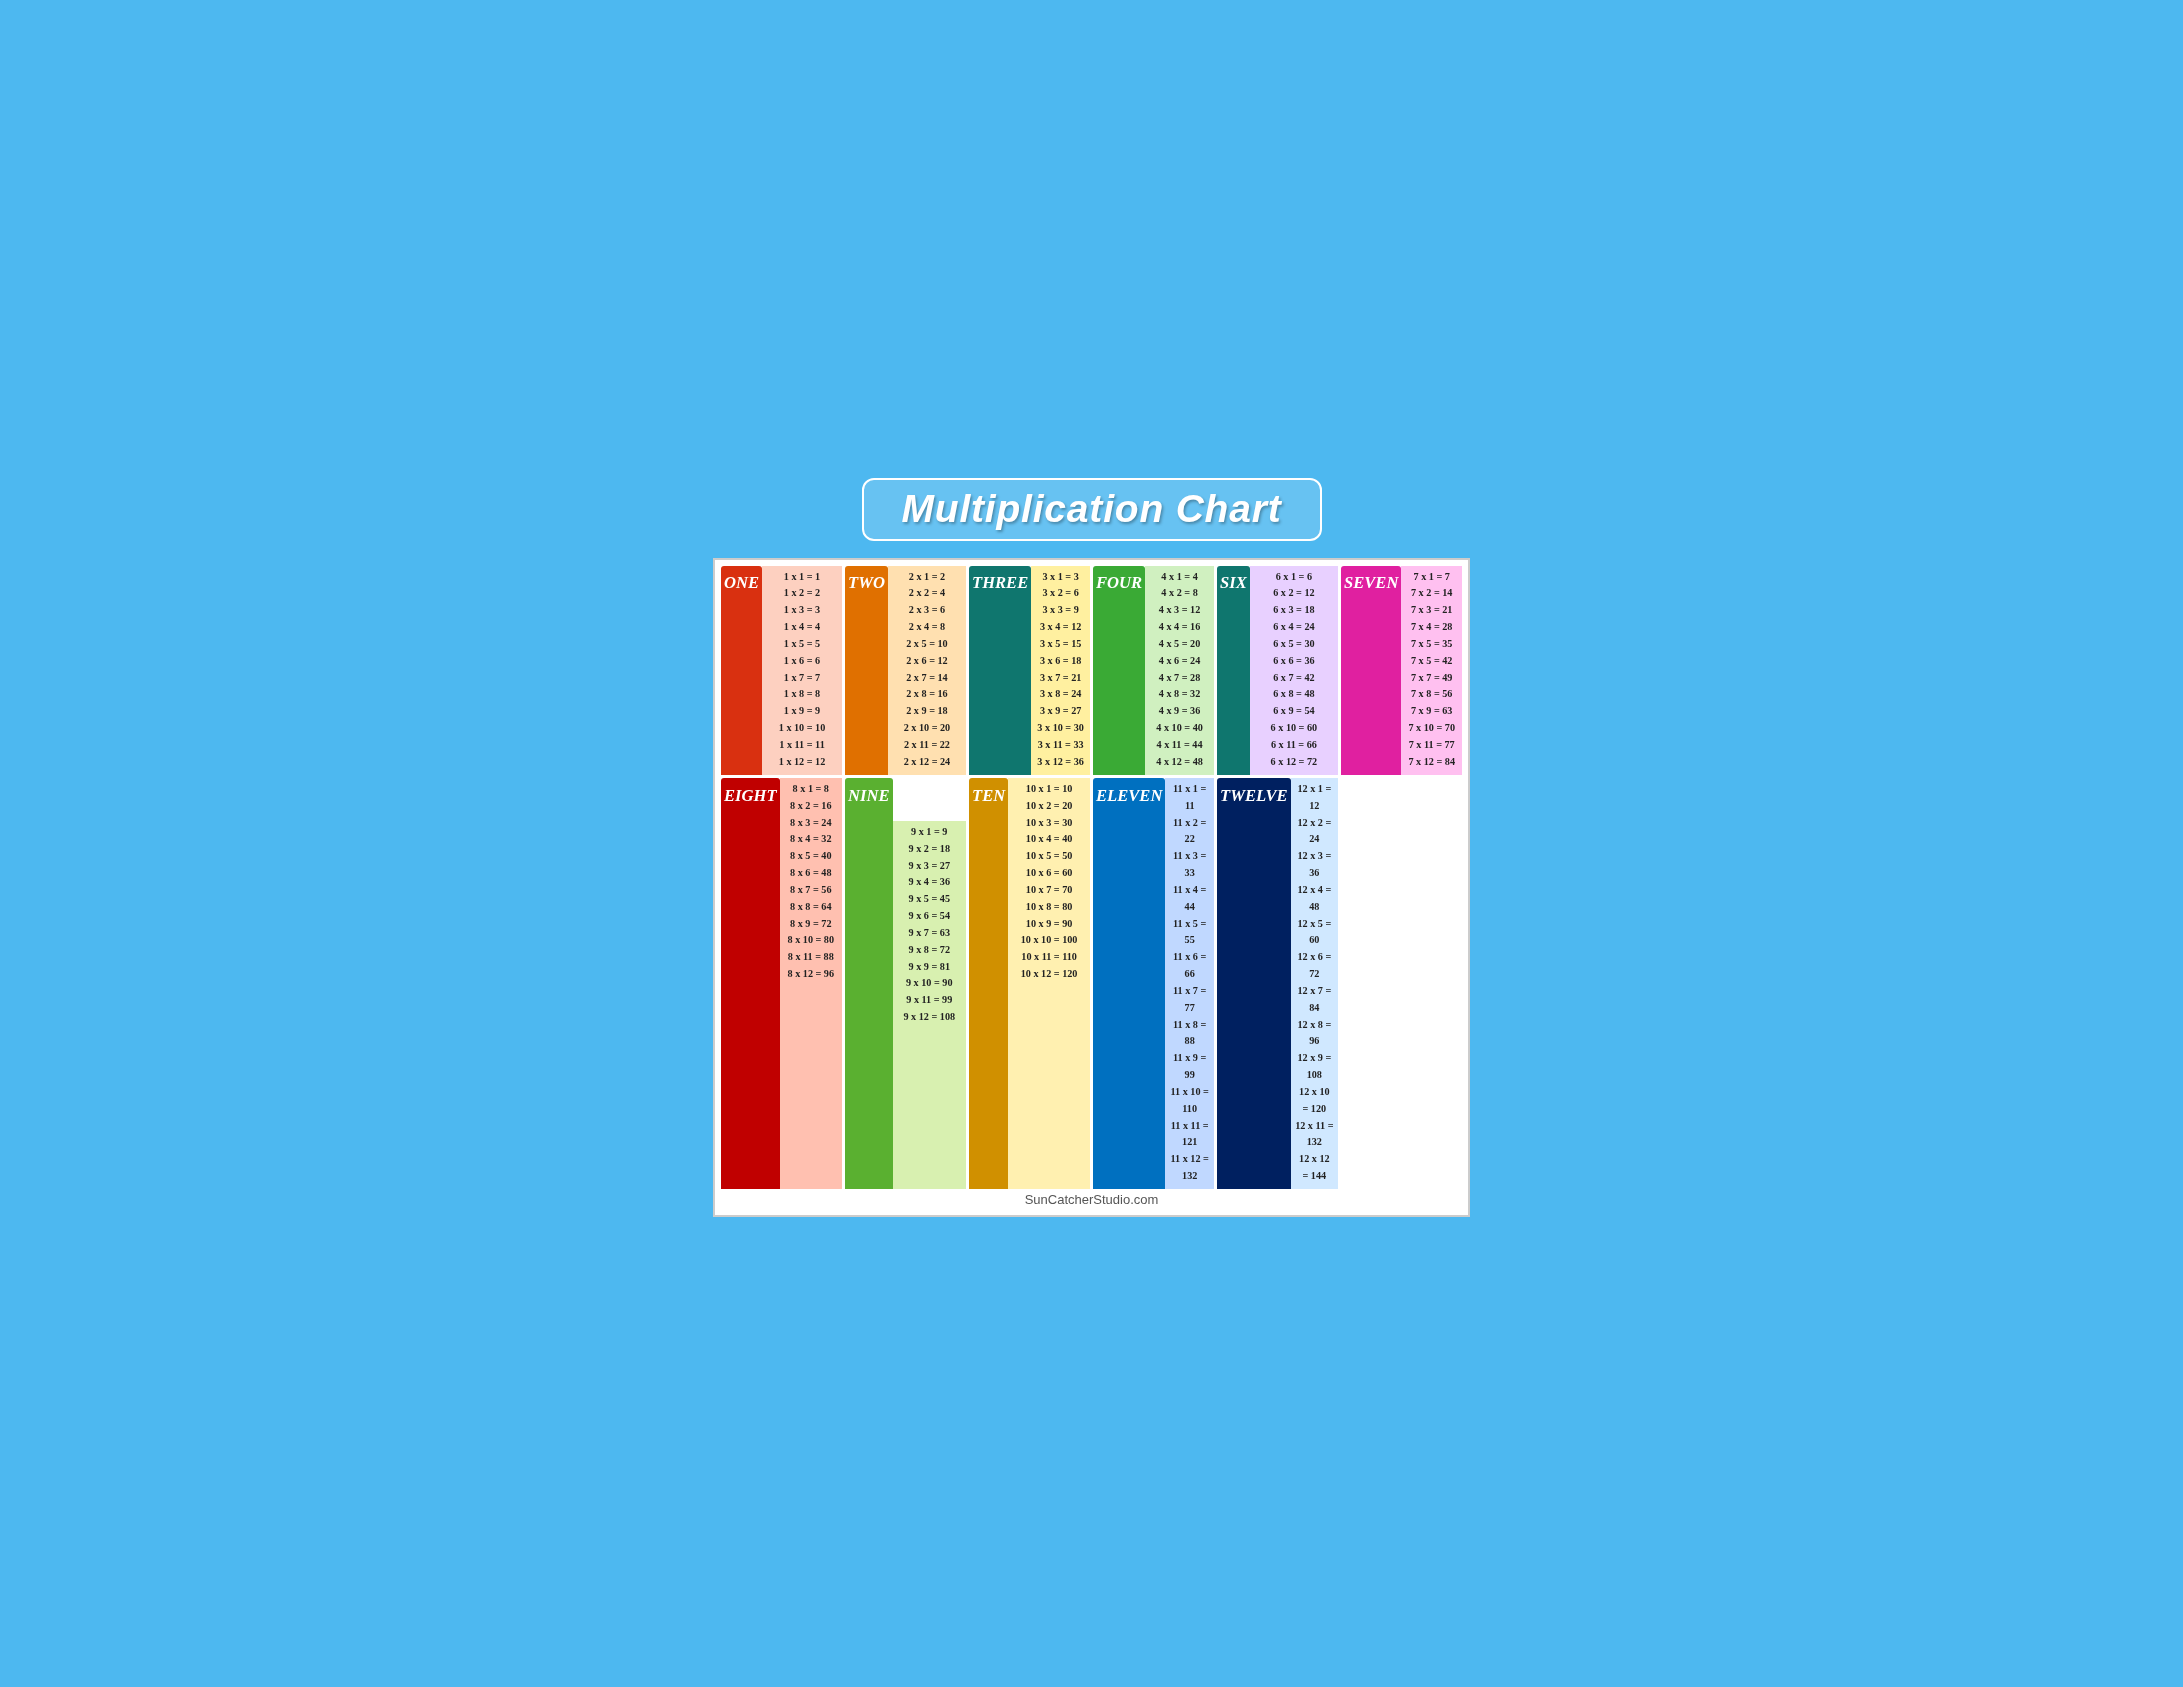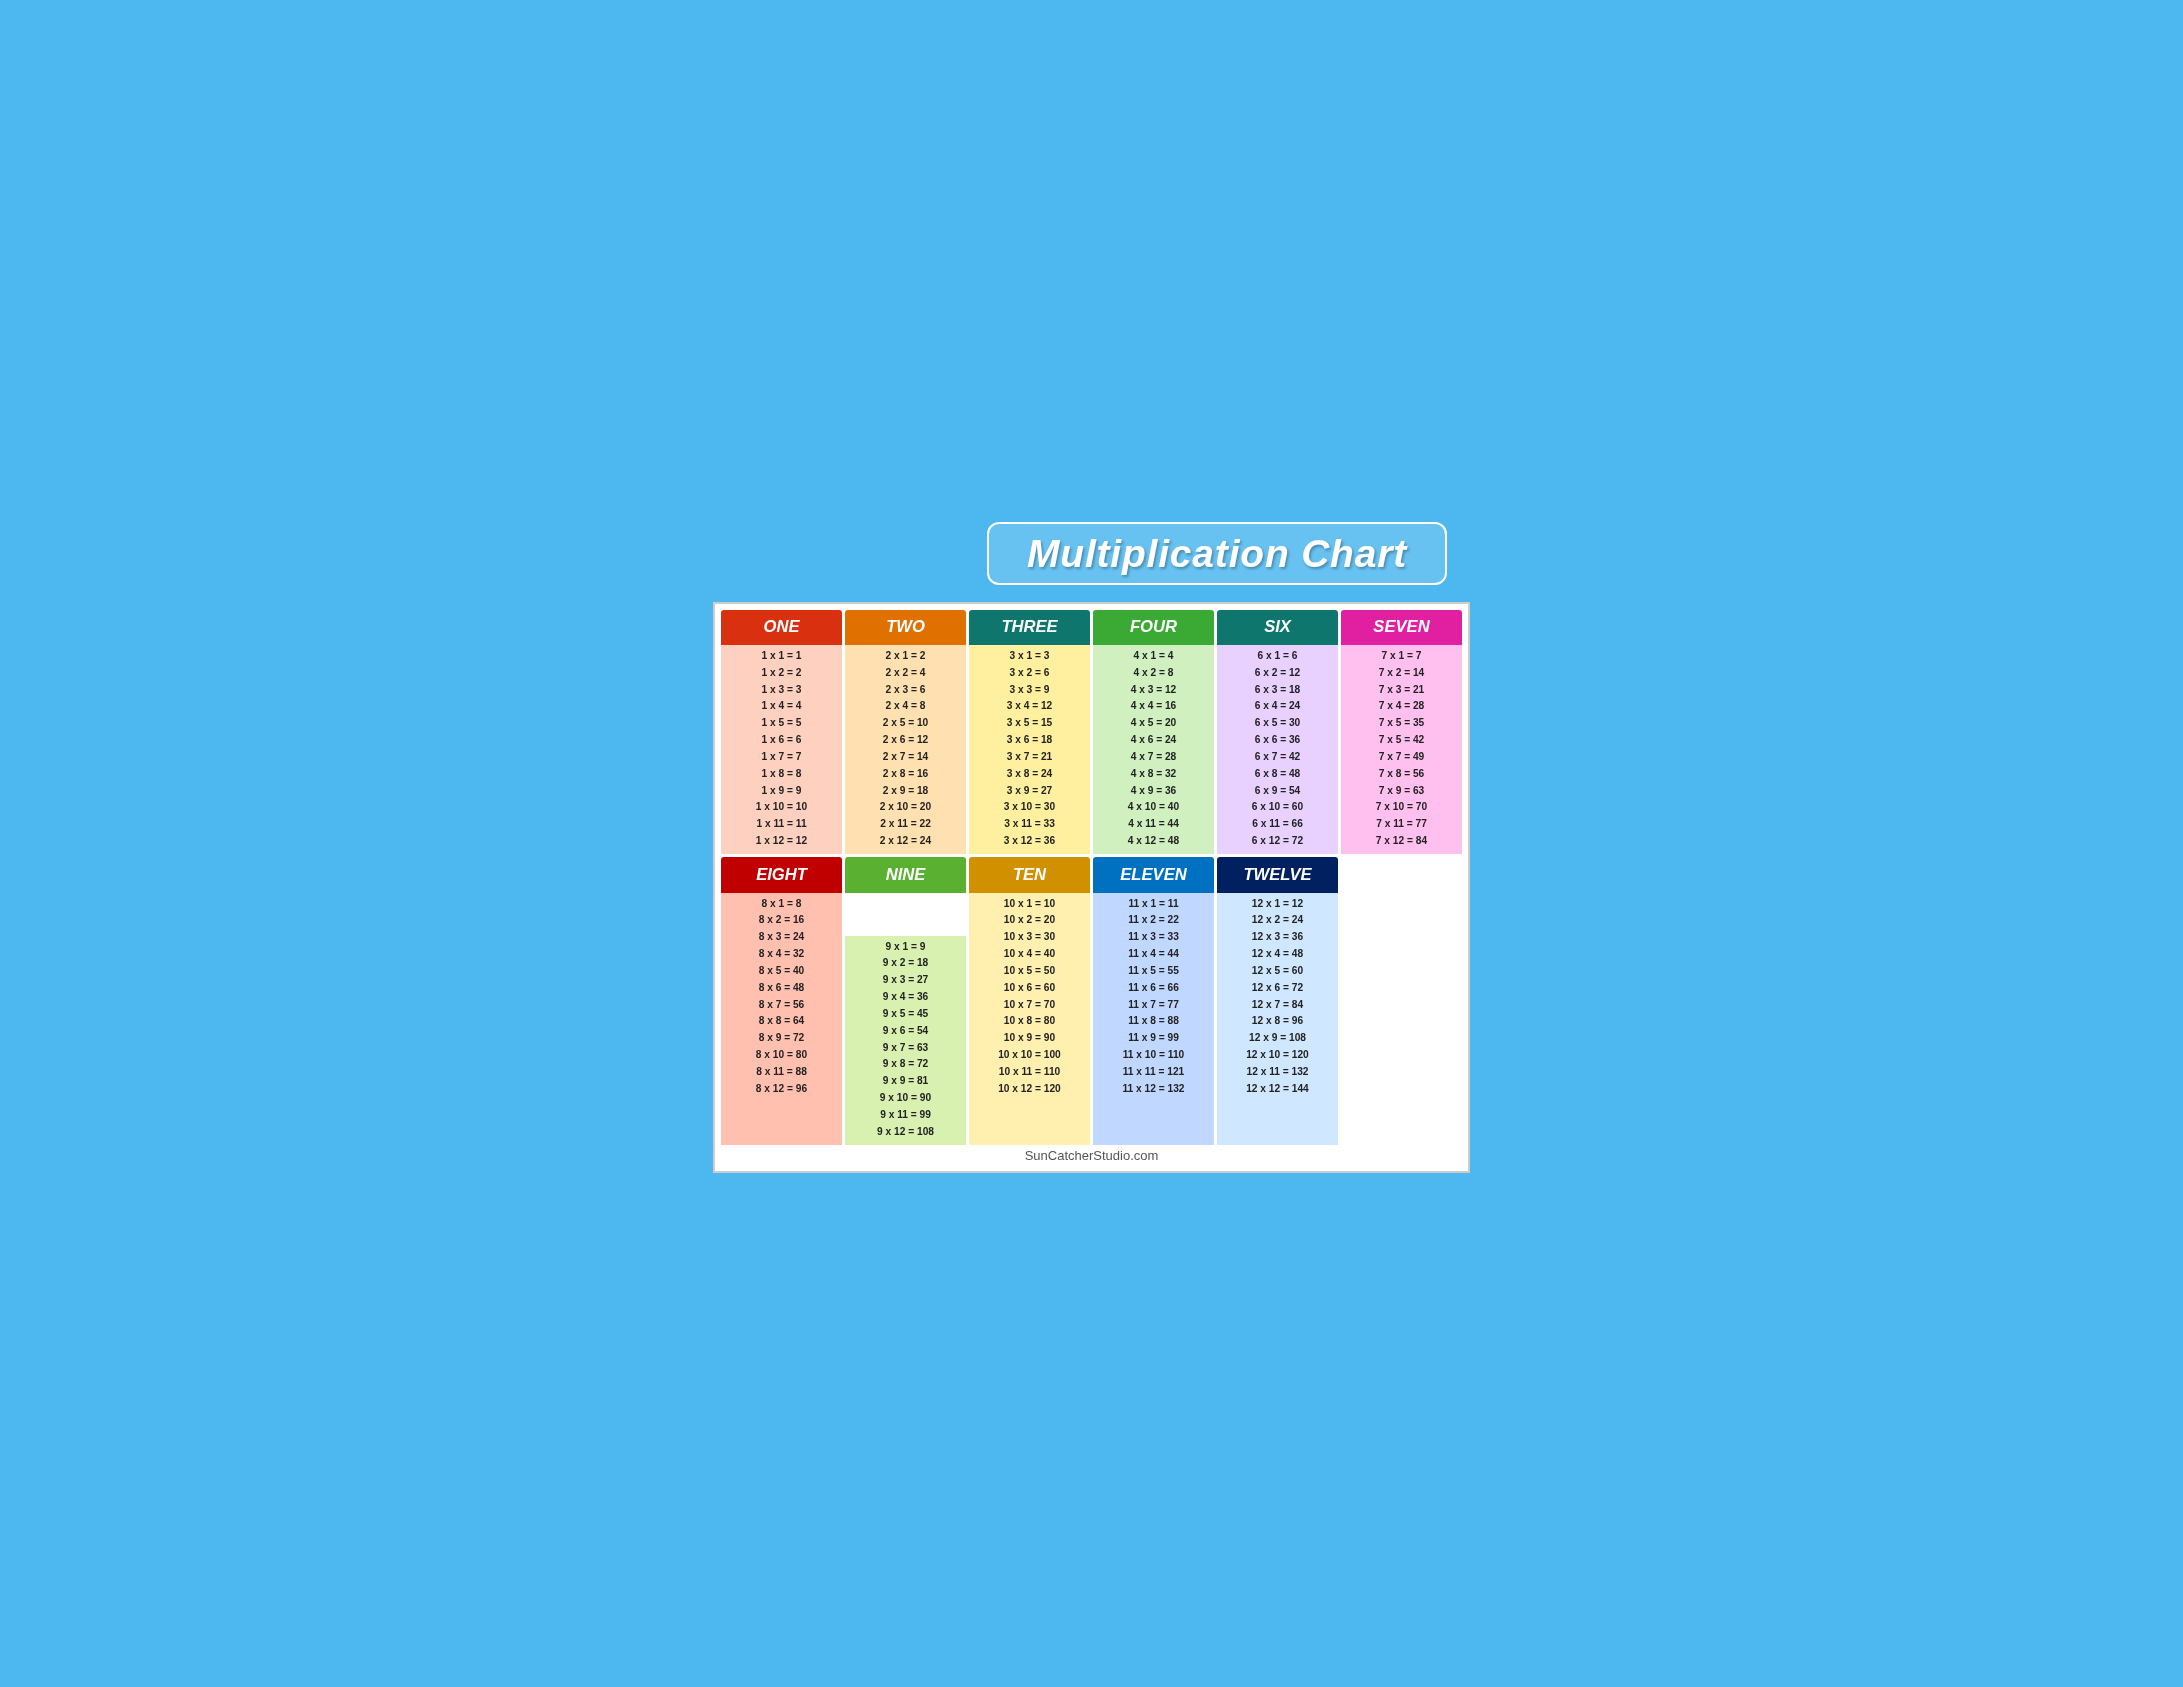--- a/index.html
+++ b/index.html
@@ -13,21 +13,21 @@
       min-height: 100vh;
       font-family: Arial, sans-serif;
       padding: 15px;
     }
 
     .page-wrapper {
       width: 100%;
       max-width: 757px;
       display: flex;
       flex-direction: column;
-      align-items: flex-end;
+      align-items: center;
       gap: 9px;
     }
 
     .title-container {
       background-color: #4db8f0;
       padding: 7.6px 23px;
     }
 
     .title-box {
       background-color: rgba(255,255,255,0.15);
@@ -53,21 +53,22 @@
     }
 
     .grid {
       display: grid;
       grid-template-columns: repeat(6, 1fr);
       gap: 3px;
     }
 
     .column {
       display: flex;
-      flex-direction: column;
+      flex-direction: row;
+      font-family: Liberation Serif, serif;
     }
 
     .col-header {
       text-align: center;
       color: white;
       font-size: 16.6px;
       font-weight: bold;
       font-style: italic;
       padding: 7.6px 3px;
       border-radius: 3px 3px 0 0;

